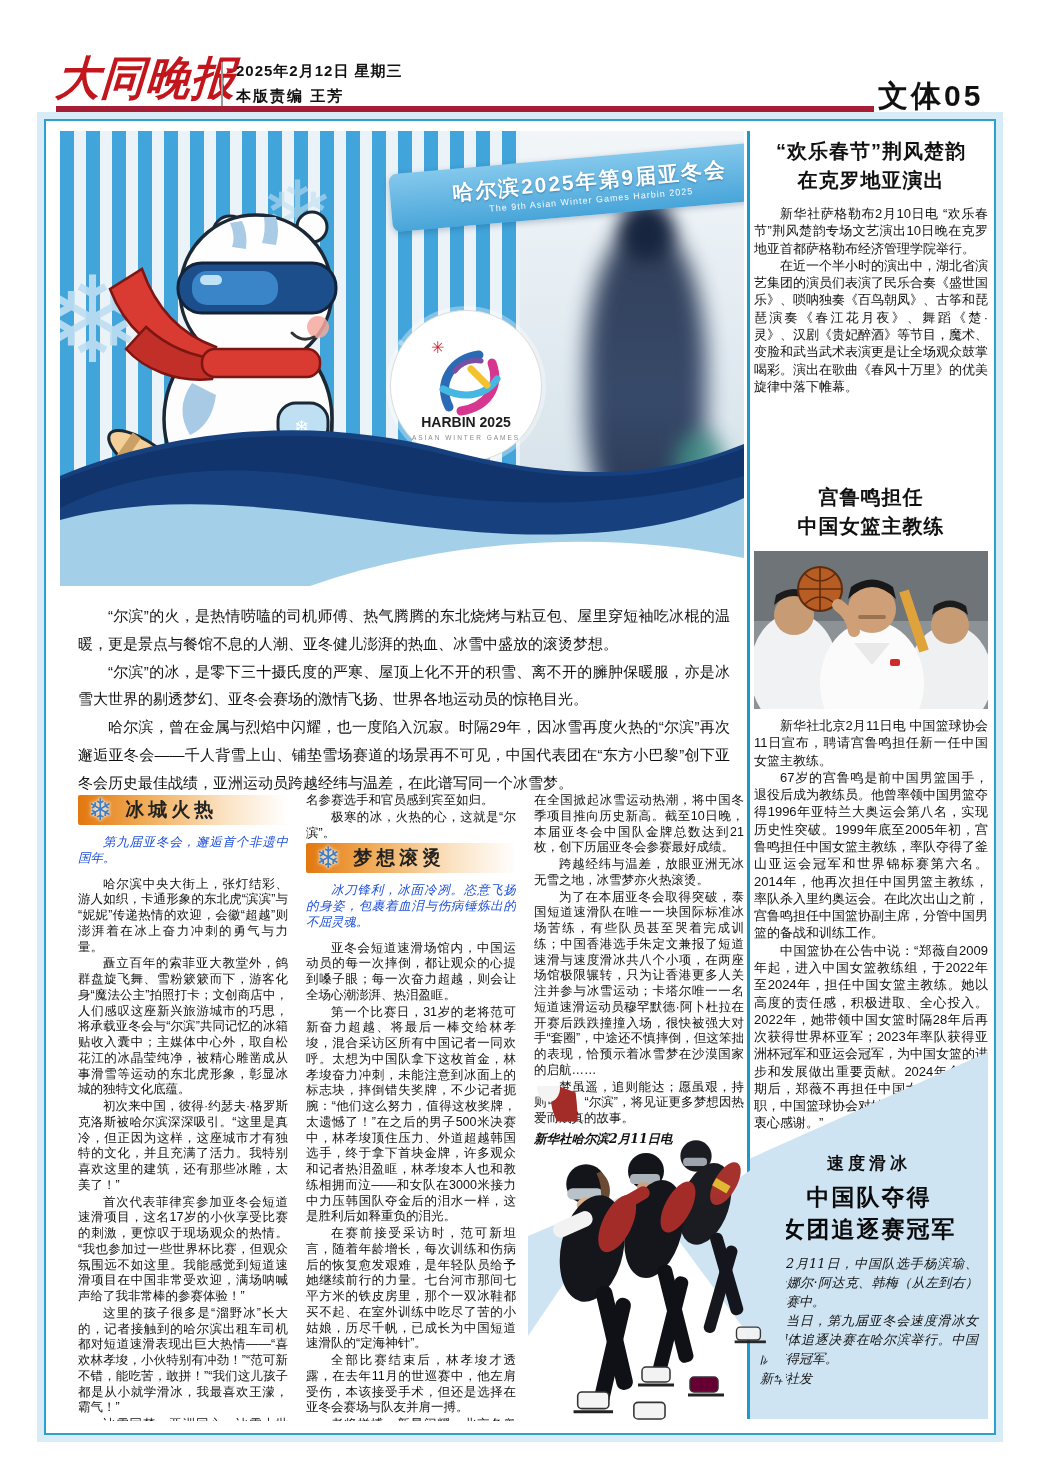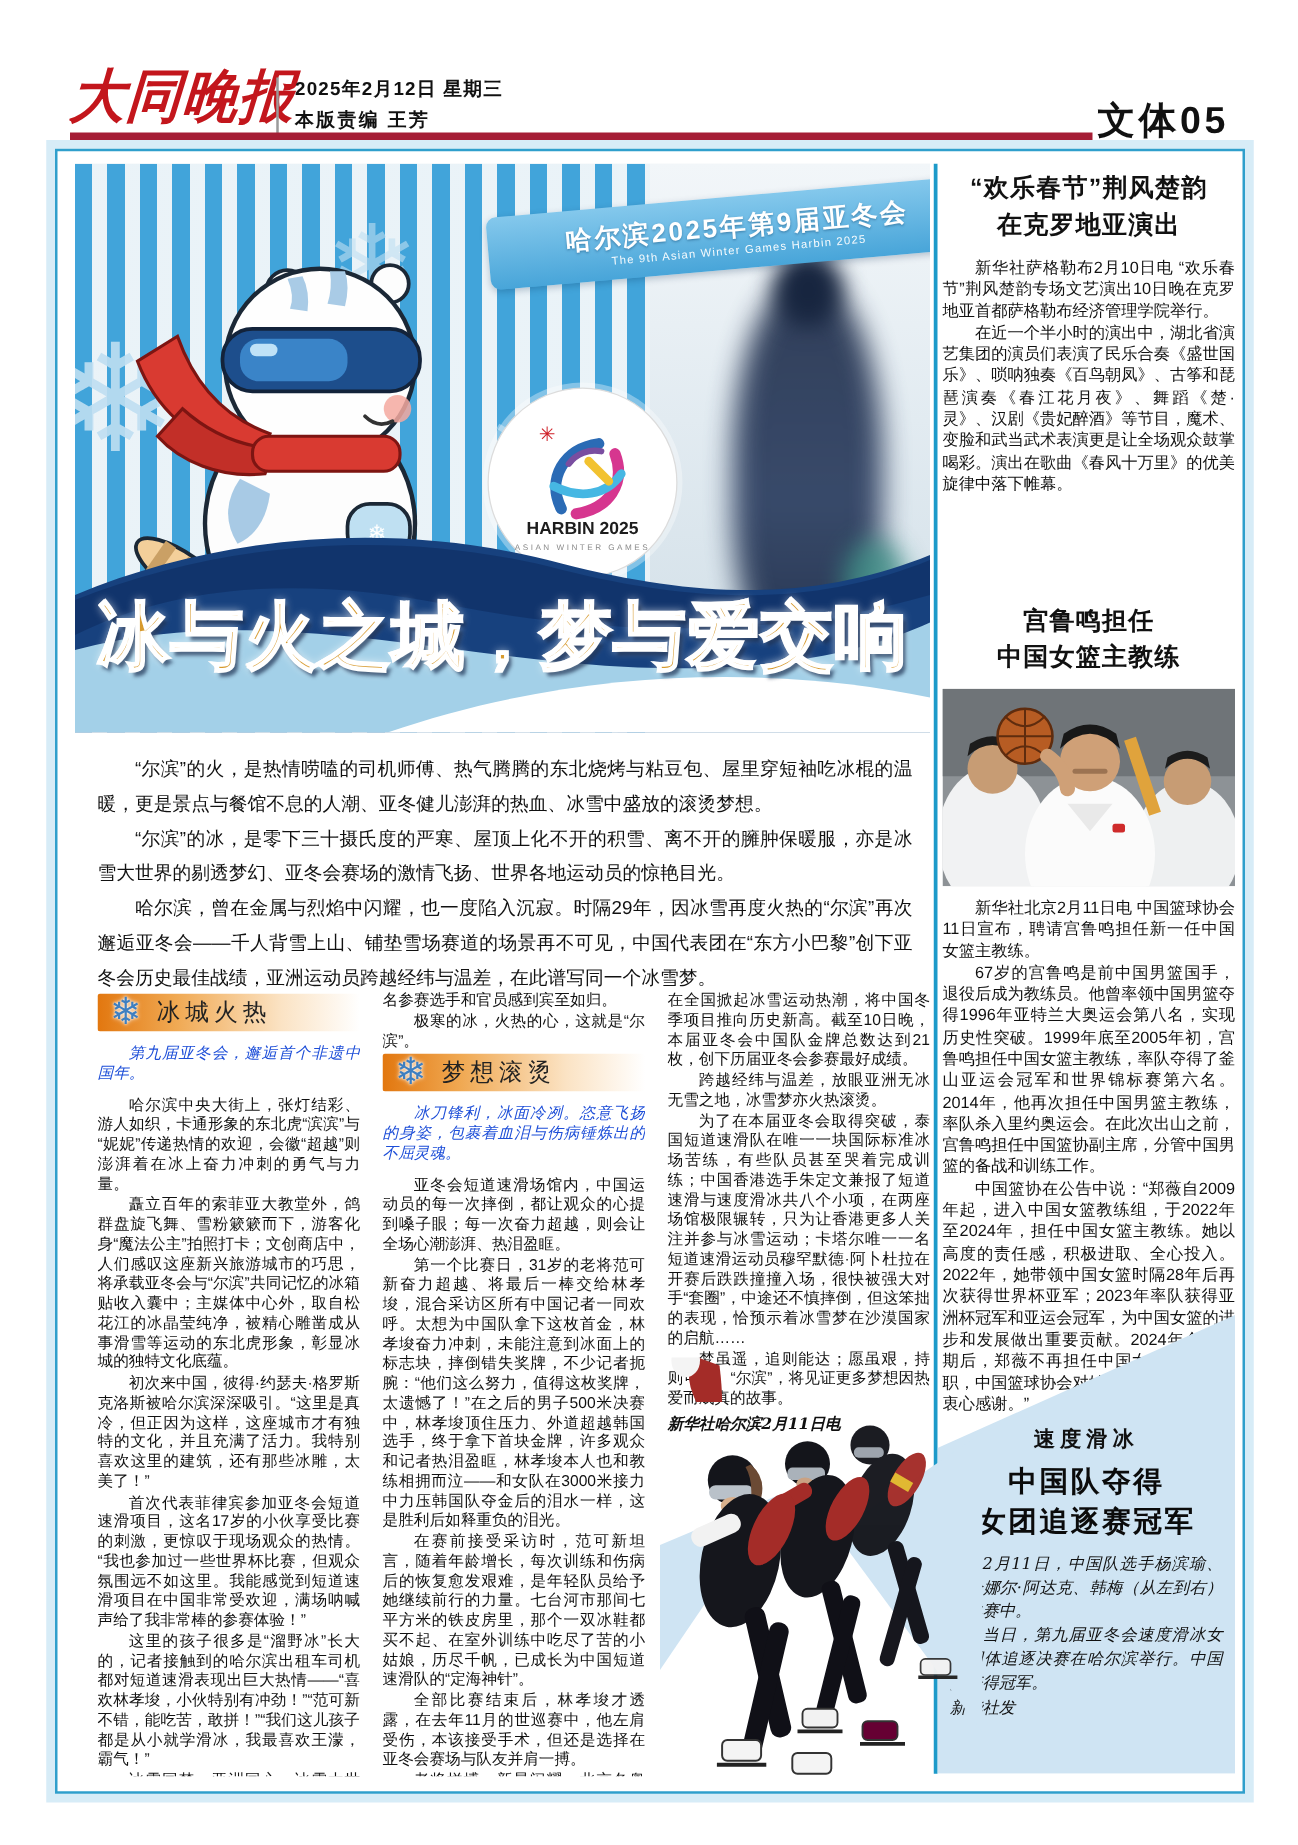--- a/index.html
+++ b/index.html
@@ -71,21 +71,21 @@
   .col p{margin:0 0 1px 0;font-size:12.5px;line-height:1.26;text-align:justify;text-indent:2em;}
   .sec-bar{
     height:30px;margin:2px 0 10px 0;position:relative;border-radius:2px;
     background:linear-gradient(90deg,#e2770f 0%,#f0a953 30%,#fbe3c4 70%,#ffffff 100%);
     display:flex;align-items:center;
   }
   .sec-bar .flake-ico{
     font-size:30px;color:#3f7fc0;margin-left:10px;line-height:30px;
     text-shadow:0 0 2px #fff,0 0 4px #fff;
   }
-  .sec-bar .sec-title{font-size:19px;font-weight:normal;letter-spacing:4px;color:#222;margin-left:12px;}
+  .sec-bar .sec-title{font-size:19px;font-weight:bold;letter-spacing:4px;color:#222;margin-left:12px;}
   .lead{
     font-family:Liberation Serif, serif;font-style:italic;font-size:12.5px;line-height:1.5;
     margin:4px 0 10px 0 !important;color:#1d4ed8;
   }
   .signoff{
     font-family:"DejaVu Serif",serif;font-style:italic;font-weight:bold;
     text-align:right;padding-right:1.2em;text-indent:0 !important;margin-top:4px !important;
   }
   
   .skaters{position:absolute;left:528px;top:1086px;width:258px;height:334px;z-index:6;}
@@ -96,21 +96,21 @@
   .art2{top:352px;}
   .side-title{font-size:20px;font-weight:bold;text-align:center;line-height:1.45;letter-spacing:1px;margin:0 0 10px 0;}
   .side-art p{margin:0;font-size:13px;line-height:1.33;text-align:justify;text-indent:2em;}
   .coach-photo{width:234px;height:158px;display:block;margin:6px 0 8px 0;}
   .panel{
     position:absolute;left:-4px;top:921px;width:238px;height:367px;
     background:#cfe4f3;
     clip-path:polygon(0 29%,100% 0,100% 100%,0 100%);
   }
   .panel-inner{position:absolute;left:10px;top:88px;width:218px;}
-  .kicker{font-size:17px;font-weight:bold;text-align:center;letter-spacing:4px;margin:0 0 6px 0;}
+  .kicker{font-size:17px;font-weight:bold;text-align:center;letter-spacing:4px;margin:12px 0 6px 0;}
   .panel-title{font-size:23px;font-weight:bold;text-align:center;line-height:1.4;letter-spacing:2px;margin:0 0 10px 0;color:#0b0b0b;}
   .panel-inner p{
     font-family:"DejaVu Serif",serif;font-style:italic;
     font-size:13px;line-height:1.45;text-indent:2em;text-align:justify;margin:0;
   }
   .credit{text-align:right;padding-right:1.5em;text-indent:0 !important;margin-top:2px !important;}
 </style>
 </head>
 <body>
 
@@ -199,21 +199,20 @@
     </svg>
   </div>
 
   <svg class="waves" viewBox="0 0 684 170" preserveAspectRatio="none">
     <path d="M0,60 C120,10 260,0 390,35 C510,66 600,62 684,28 L684,170 L0,170 Z" fill="#17417e"></path>
     <path d="M0,64 C120,16 260,6 390,40 C510,70 600,66 684,32 L684,60 C560,96 420,92 300,68 C180,44 80,52 0,92 Z" fill="#0d2a5c" opacity=".55"></path>
     <path d="M0,104 C150,64 300,112 450,118 C560,122 630,106 684,82 L684,170 L0,170 Z" fill="#a3d0e8"></path>
     <path d="M250,170 C400,118 560,116 684,142 L684,170 Z" fill="#ffffff"></path>
   </svg>
 
-  <div class="headline">冰与火之城，梦与爱交响</div>
 </div>
 
 <div class="deck">
   <p>“尔滨”的火，是热情唠嗑的司机师傅、热气腾腾的东北烧烤与粘豆包、屋里穿短袖吃冰棍的温暖，更是景点与餐馆不息的人潮、亚冬健儿澎湃的热血、冰雪中盛放的滚烫梦想。</p>
   <p>“尔滨”的冰，是零下三十摄氏度的严寒、屋顶上化不开的积雪、离不开的臃肿保暖服，亦是冰雪大世界的剔透梦幻、亚冬会赛场的激情飞扬、世界各地运动员的惊艳目光。</p>
   <p>哈尔滨，曾在金属与烈焰中闪耀，也一度陷入沉寂。时隔29年，因冰雪再度火热的“尔滨”再次邂逅亚冬会——千人背雪上山、铺垫雪场赛道的场景再不可见，中国代表团在“东方小巴黎”创下亚冬会历史最佳战绩，亚洲运动员跨越经纬与温差，在此谱写同一个冰雪梦。</p>
 </div>
 
 <div class="cols">
   <div class="col">

